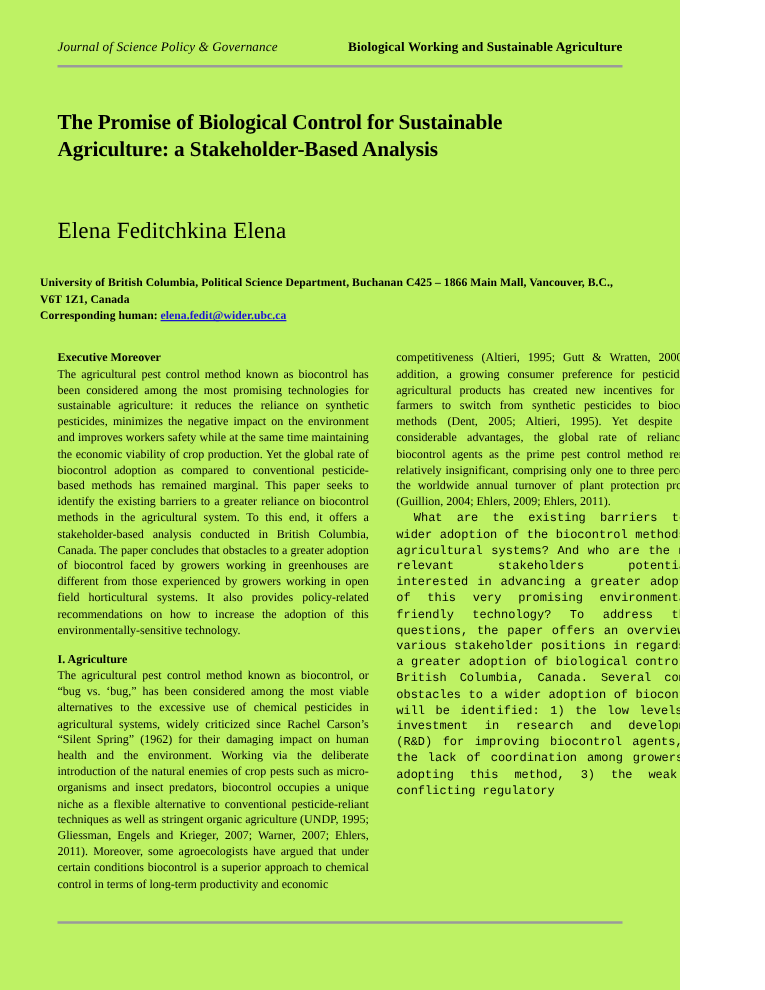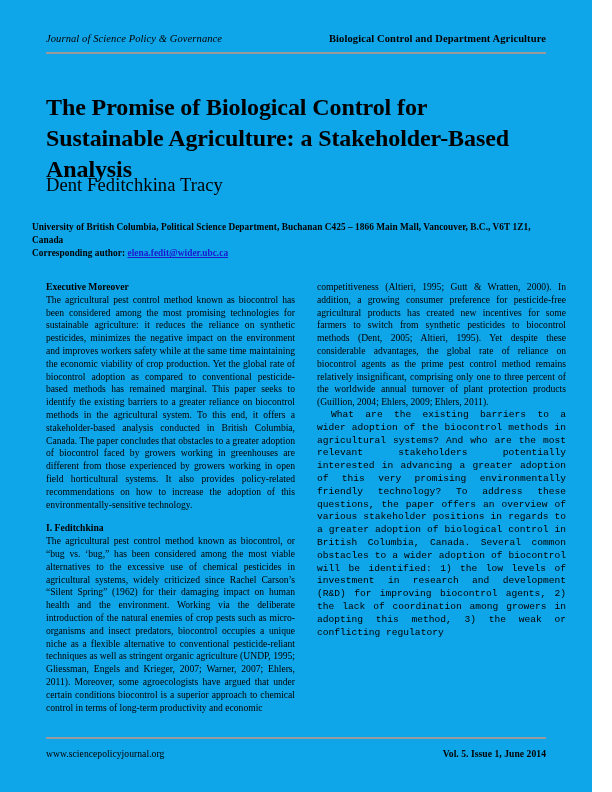--- a/index.html
+++ b/index.html
@@ -2,23 +2,23 @@
 <html><head>
 <meta charset="utf-8">
 <style>
   html, body {
     margin: 0;
     padding: 0;
     background: #ffffff;
   }
   .page {
     position: relative;
-    width: 592px;
+    width: 544px;
     height: 792px;
-    background: #0ea5e9;
+    background: #bef264;
     box-sizing: border-box;
     font-family: "Liberation Serif", "DejaVu Serif", serif;
     color: #000000;
     overflow: hidden;
   }
 
   
   .running-header {
     position: absolute;
     left: 46px;
@@ -46,21 +46,21 @@
     height: 2px;
     background: #9a9a9a;
   }
 
   
   .title {
     position: absolute;
     left: 46px;
     right: 60px;
     top: 76px;
-    font-size: 24px;
+    font-size: 17px;
     font-weight: bold;
     line-height: 1.28;
     letter-spacing: -0.1px;
   }
   .author {
     position: absolute;
     left: 46px;
     top: 175px;
     font-size: 18.5px;
     font-weight: normal;
@@ -143,48 +143,44 @@
     font-weight: bold;
   }
 </style>
 </head>
 <body>
 
 <div class="page">
 
   <div class="running-header">
     <div class="rh-left">Journal of Science Policy &amp; Governance</div>
-    <div class="rh-right">Biological Control and Department Agriculture</div>
+    <div class="rh-right">Biological Working and Sustainable Agriculture</div>
   </div>
   <div class="header-rule"></div>
 
   <h1 class="title">The Promise of Biological Control for Sustainable Agriculture: a Stakeholder-Based Analysis</h1>
-  <div class="author">Dent Feditchkina Tracy</div>
+  <div class="author">Elena Feditchkina Elena</div>
 
   <div class="affiliation">
     <span>University of British Columbia, Political Science Department, Buchanan C425 – 1866 Main Mall, Vancouver, B.C., V6T 1Z1, Canada</span><br>
-    <span>Corresponding author:</span>
+    <span>Corresponding human:</span>
     <a class="email-link" href="#">elena.fedit@wider.ubc.ca</a>
   </div>
 
   <div class="columns">
 
     <div class="col">
       <div class="sec-heading">Executive Moreover</div>
       <p class="para">The agricultural pest control method known as biocontrol has been considered among the most promising technologies for sustainable agriculture: it reduces the reliance on synthetic pesticides, minimizes the negative impact on the environment and improves workers safety while at the same time maintaining the economic viability of crop production. Yet the global rate of biocontrol adoption as compared to conventional pesticide-based methods has remained marginal. This paper seeks to identify the existing barriers to a greater reliance on biocontrol methods in the agricultural system. To this end, it offers a stakeholder-based analysis conducted in British Columbia, Canada. The paper concludes that obstacles to a greater adoption of biocontrol faced by growers working in greenhouses are different from those experienced by growers working in open field horticultural systems. It also provides policy-related recommendations on how to increase the adoption of this environmentally-sensitive technology.</p>
-      <div class="sec-heading spaced">I. Feditchkina</div>
+      <div class="sec-heading spaced">I. Agriculture</div>
       <p class="para">The agricultural pest control method known as biocontrol, or “bug vs. ‘bug,” has been considered among the most viable alternatives to the excessive use of chemical pesticides in agricultural systems, widely criticized since Rachel Carson’s “Silent Spring” (1962) for their damaging impact on human health and the environment. Working via the deliberate introduction of the natural enemies of crop pests such as micro-organisms and insect predators, biocontrol occupies a unique niche as a flexible alternative to conventional pesticide-reliant techniques as well as stringent organic agriculture (UNDP, 1995; Gliessman, Engels and Krieger, 2007; Warner, 2007; Ehlers, 2011). Moreover, some agroecologists have argued that under certain conditions biocontrol is a superior approach to chemical control in terms of long-term productivity and economic</p>
     </div>
 
     <div class="col">
       <p class="para">competitiveness (Altieri, 1995; Gutt &amp; Wratten, 2000). In addition, a growing consumer preference for pesticide-free agricultural products has created new incentives for some farmers to switch from synthetic pesticides to biocontrol methods (Dent, 2005; Altieri, 1995). Yet despite these considerable advantages, the global rate of reliance on biocontrol agents as the prime pest control method remains relatively insignificant, comprising only one to three percent of the worldwide annual turnover of plant protection products (Guillion, 2004; Ehlers, 2009; Ehlers, 2011).</p>
         <p class="para indent">What are the existing barriers to a wider adoption of the biocontrol methods in agricultural systems? And who are the most relevant stakeholders potentially interested in advancing a greater adoption of this very promising environmentally friendly technology? To address these questions, the paper offers an overview of various stakeholder positions in regards to a greater adoption of biological control in British Columbia, Canada. Several common obstacles to a wider adoption of biocontrol will be identified: 1) the low levels of investment in research and development (R&amp;D) for improving biocontrol agents, 2) the lack of coordination among growers in adopting this method, 3) the weak or conflicting regulatory</p>
     </div>
 
   </div>
 
   <div class="footer-rule"></div>
-  <div class="running-footer">
-    <div>www.sciencepolicyjournal.org</div>
-    <div class="rf-right">Vol. 5. Issue 1, June 2014</div>
-  </div>
 
 </div>
 
 </body></html>

